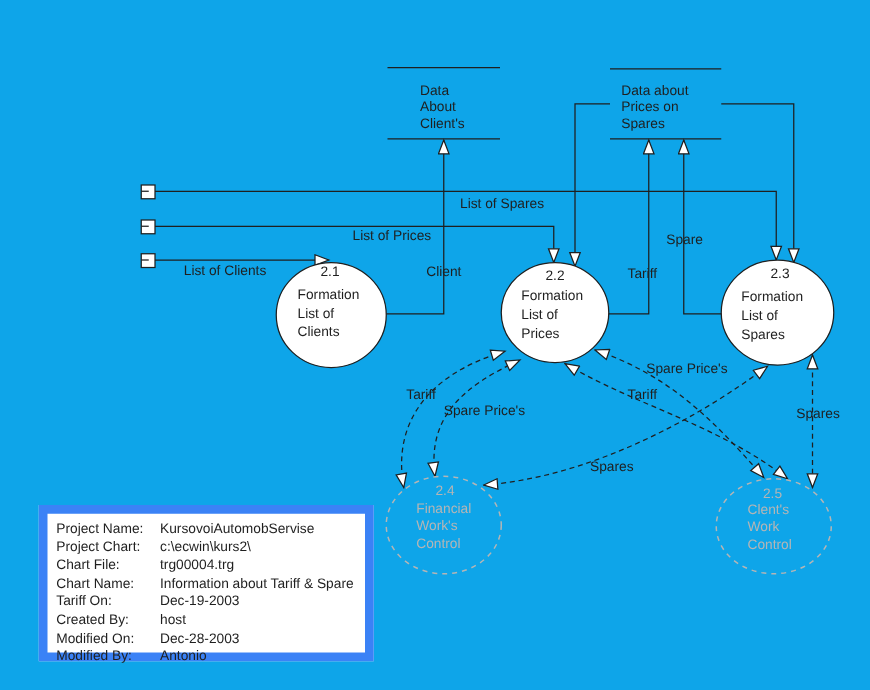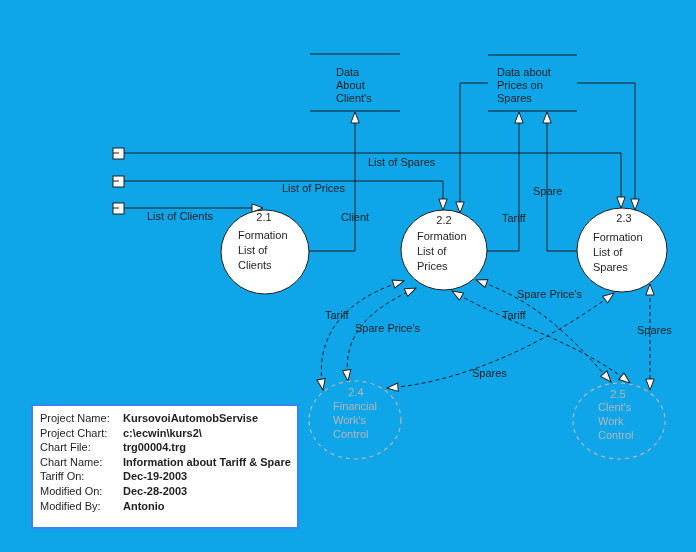--- a/index.html
+++ b/index.html
@@ -6,25 +6,25 @@
   #stage{position:relative;width:696px;height:552px;background:#0ea5e9;overflow:hidden;
          font-family:"Liberation Sans", sans-serif;}
   #dfd{position:absolute;left:0;top:0;}
   text{font-family:"Liberation Sans", sans-serif;font-size:11px;fill:#1f1f1f;}
   .gray-text{fill:#b5b5b5;}
   .solid{stroke:#1f1f1f;stroke-width:1;fill:none;}
   .dashed{stroke:#1f1f1f;stroke-width:1;fill:none;stroke-dasharray:4,3;}
   .gray-dashed{stroke:#b5b5b5;stroke-width:1.2;fill:none;stroke-dasharray:4,4;}
   .node{fill:#ffffff;}
   #infobox{position:absolute;left:31px;top:404px;width:268px;height:125px;
-           border:2px solid #3b82f6;background:#fff;box-sizing:border-box;
+           border:7px solid #3b82f6;background:#fff;box-sizing:border-box;
            padding-top:5px;font-size:11px;color:#1f1f1f;}
   .irow{display:flex;line-height:14.6px;white-space:nowrap;}
   .ilabel{width:83px;padding-left:7px;flex:none;}
-  .ivalue{flex:1;font-weight:bold;}
+  .ivalue{flex:1;}
 </style>
 </head>
 <body>
 
 <div id="stage">
 <svg id="dfd" width="696" height="552" viewBox="0 0 696 552">
   <defs>
     <marker id="ae" markerWidth="15" markerHeight="12" refX="12" refY="5" orient="auto" markerUnits="userSpaceOnUse">
       <path d="M1,0.8 L12,5 L1,9.2 Z" fill="#ffffff" stroke="#1f1f1f" stroke-width="1"></path>
     </marker>
@@ -143,20 +143,24 @@
   </div>
   <div class="irow">
     <span class="ilabel">Chart Name:</span>
     <span class="ivalue">Information about Tariff &amp; Spare</span>
   </div>
   <div class="irow">
     <span class="ilabel">Tariff On:</span>
     <span class="ivalue">Dec-19-2003</span>
   </div>
   <div class="irow">
+    <span class="ilabel">Created By:</span>
+    <span class="ivalue">host</span>
+  </div>
+  <div class="irow">
     <span class="ilabel">Modified On:</span>
     <span class="ivalue">Dec-28-2003</span>
   </div>
   <div class="irow">
     <span class="ilabel">Modified By:</span>
     <span class="ivalue">Antonio</span>
   </div>
 </div>
 </div>
 

